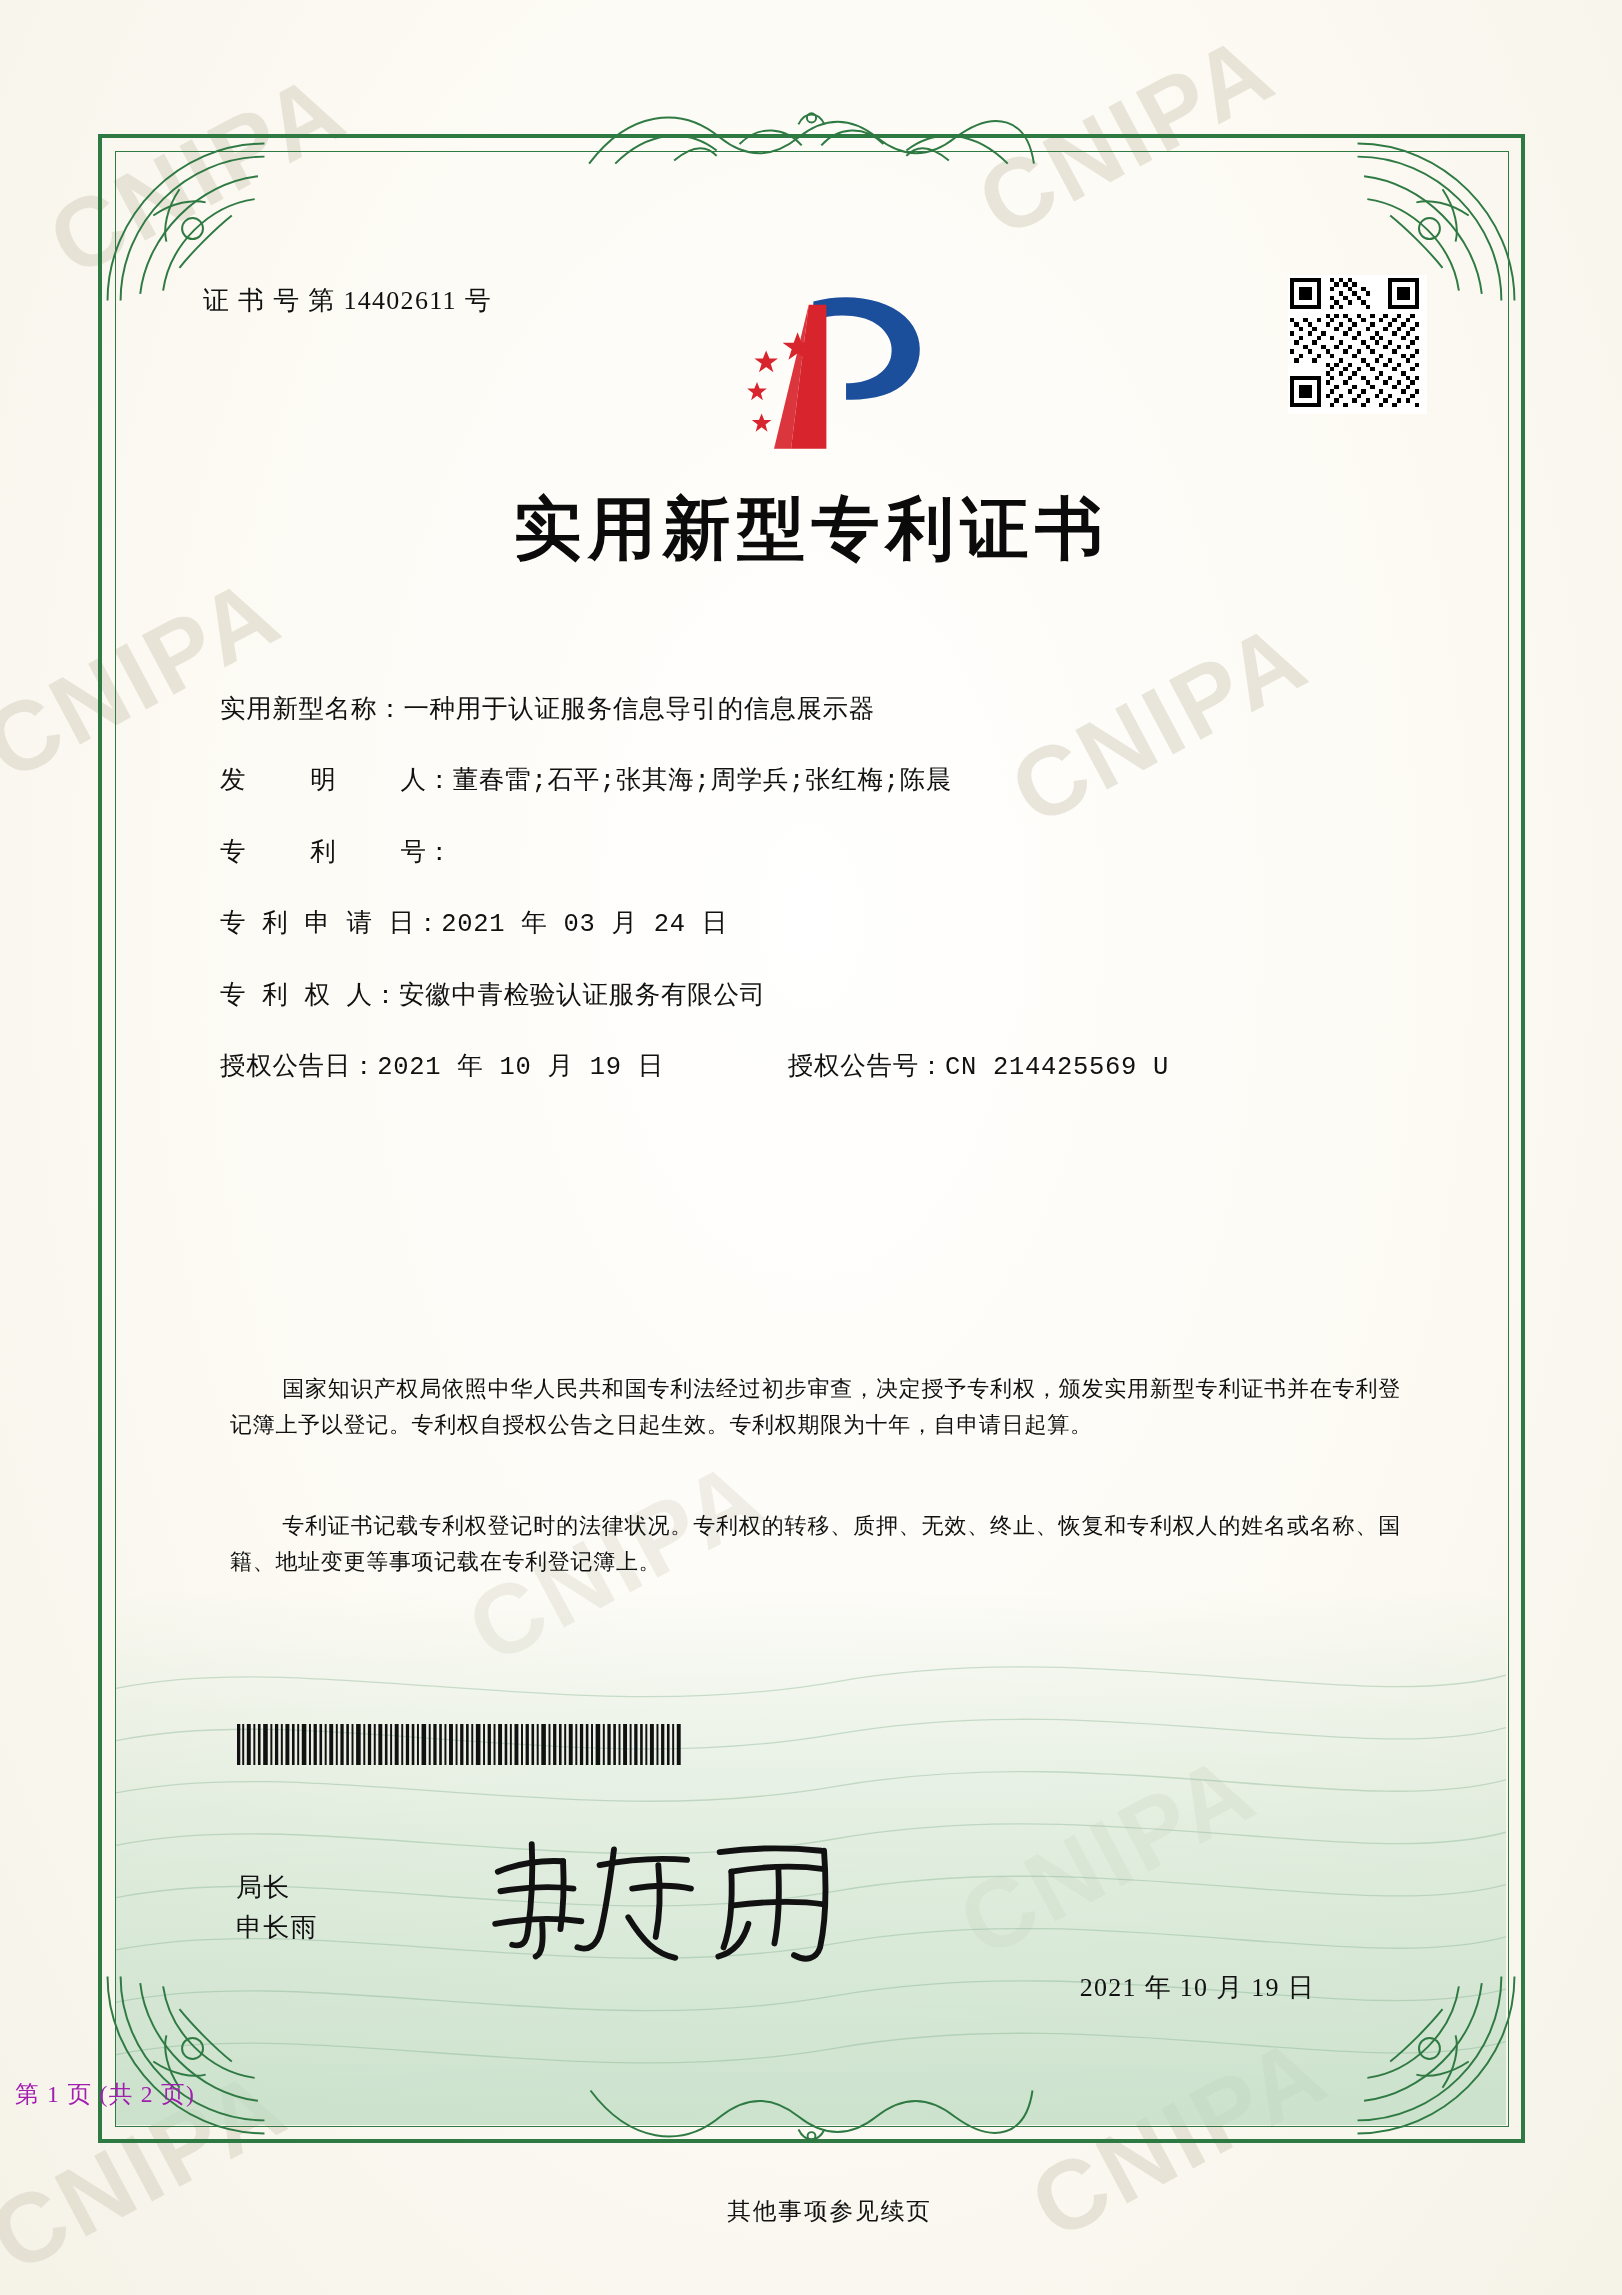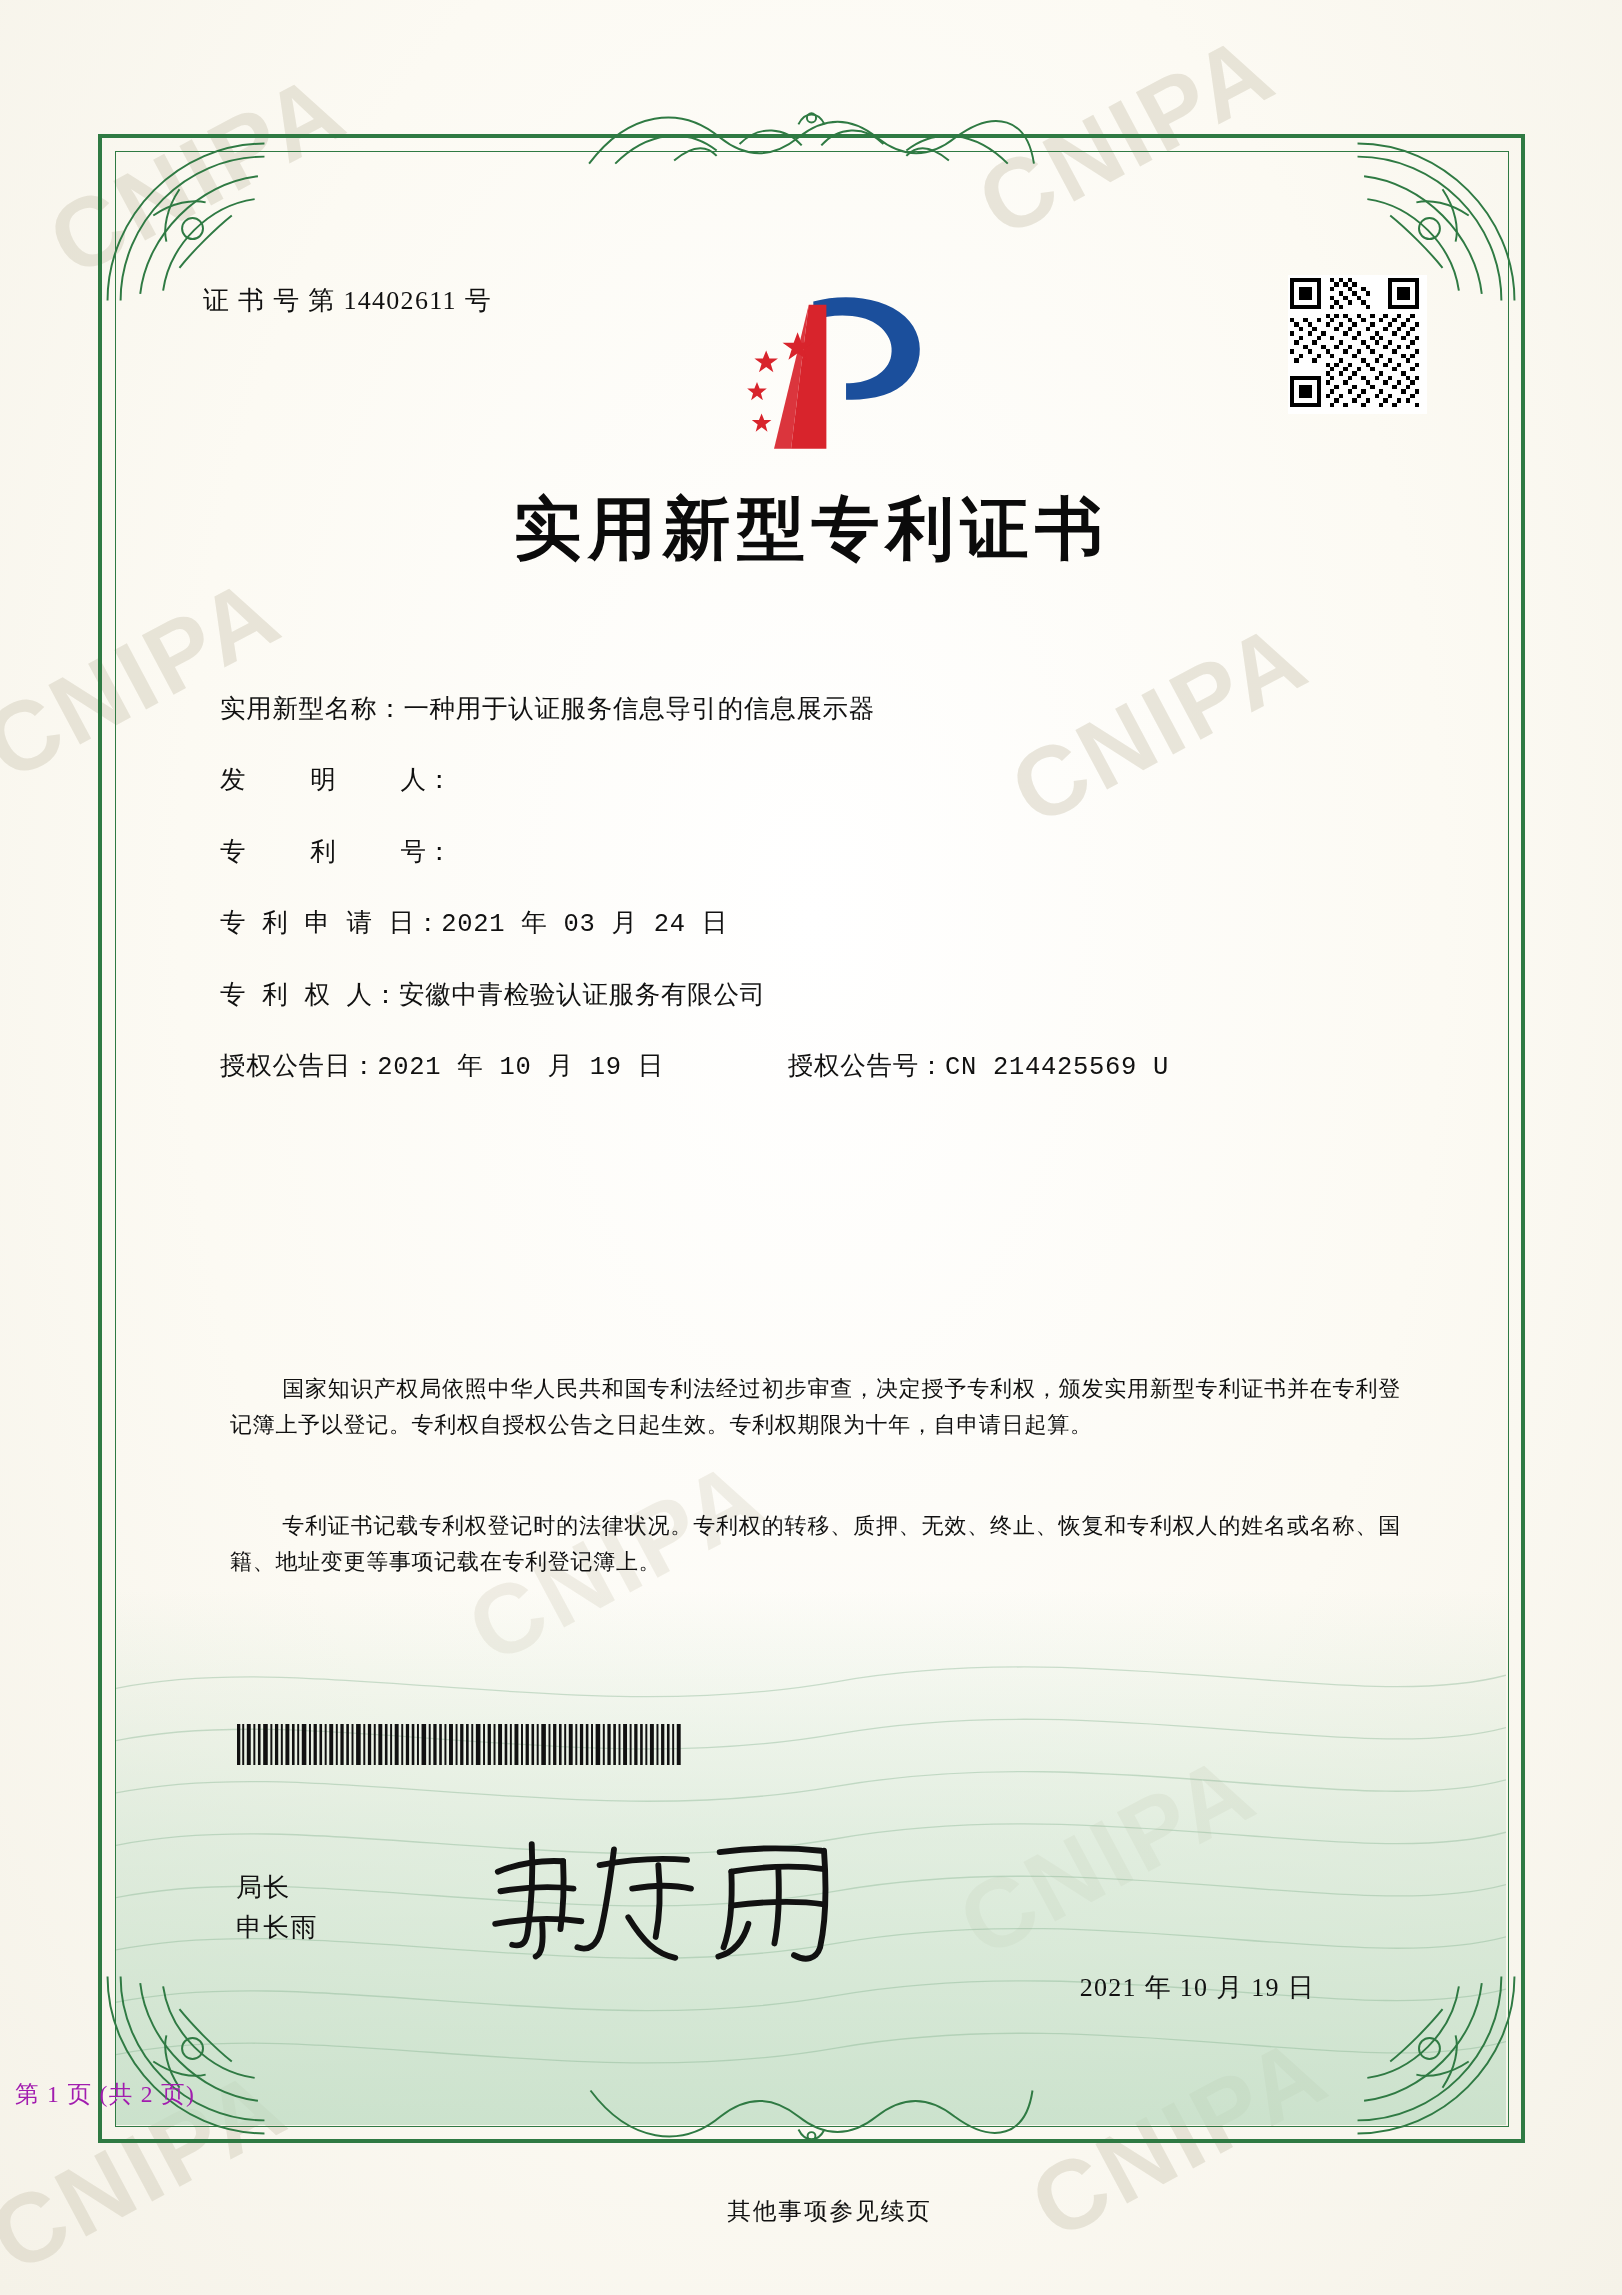--- a/index.html
+++ b/index.html
@@ -538,20 +538,21 @@
 
     <div class="title">实用新型专利证书</div>
 
     <div class="fields">
       <div class="field-row">
         <span class="field-label">实用新型名称：</span>
         <span class="field-value">一种用于认证服务信息导引的信息展示器</span>
       </div>
       <div class="field-row">
         <span class="field-label">发    明    人：</span>
+        <span class="field-value">董春雷;石平;张其海;周学兵;张红梅;陈晨</span>
       </div>
       <div class="field-row">
         <span class="field-label">专    利    号：</span>
       </div>
       <div class="field-row">
         <span class="field-label">专 利 申 请 日：</span>
         <span class="field-value">2021 年 03 月 24 日</span>
       </div>
       <div class="field-row">
         <span class="field-label">专 利 权 人：</span>

